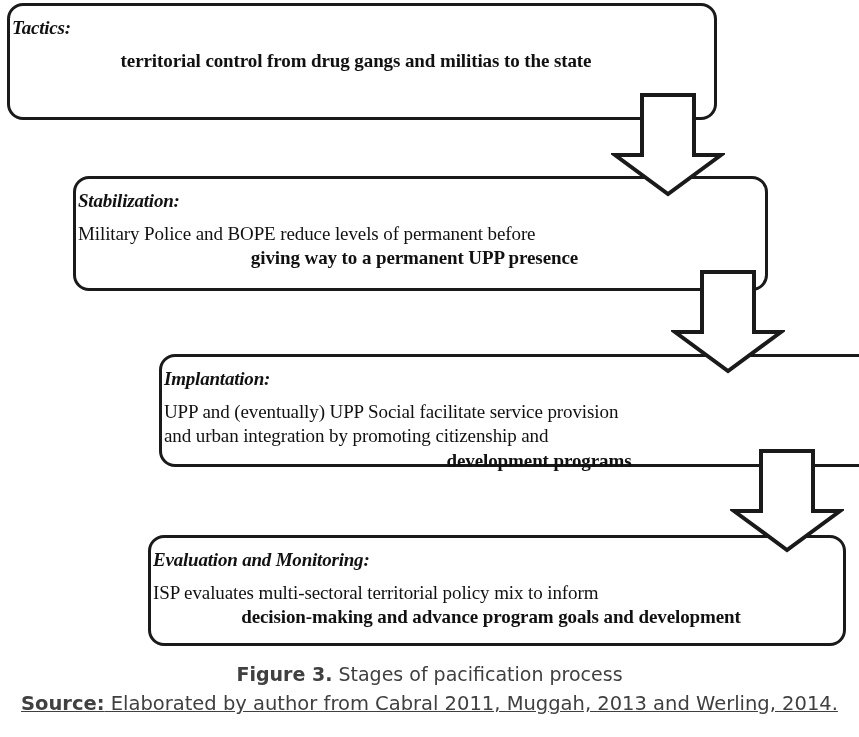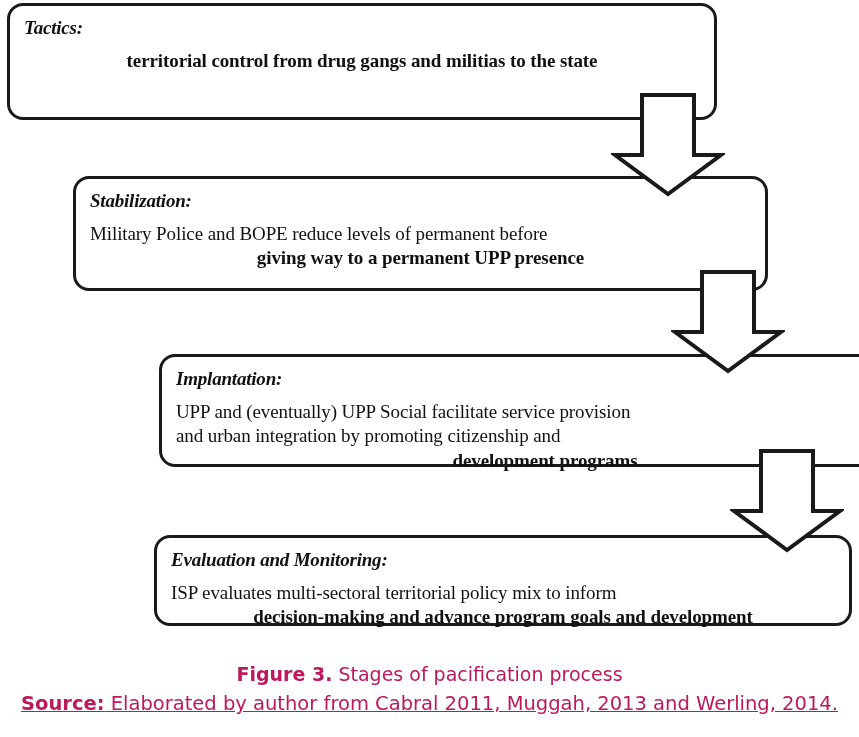--- a/index.html
+++ b/index.html
@@ -29,21 +29,21 @@
     position: absolute;
     box-sizing: border-box;
     background: #ffffff;
     border: 3px solid #1a1a1a;
     border-radius: 16px;
     z-index: 3;
   }
   .stage-box .inner {
     position: absolute;
     left: 0; right: 0; top: 0;
-    padding: 10px 14px 8px 14px;
+    padding: 10px 14px 8px 2px;
   }
 
   .stage-title {
     font-style: italic;
     font-weight: bold;
     font-size: 19px;
     line-height: 1.25;
     letter-spacing: -0.2px;
     margin: 0 0 9px 0;
     white-space: nowrap;
@@ -58,42 +58,42 @@
   }
   .stage-body .lastline {
     text-align: center;
     font-weight: bold;
   }
 
   
   #box-1 { left: 7px;   top: 3px;   width: 710px; height: 117px; }
   #box-2 { left: 73px;  top: 176px; width: 695px; height: 115px; }
   #box-3 { left: 159px; top: 354px; width: 772px; height: 113px; }
-  #box-4 { left: 154px; top: 535px; width: 698px; height: 91px; }
+  #box-4 { left: 148px; top: 535px; width: 698px; height: 111px; }
 
   
   .arrow {
     position: absolute;
     z-index: 5;
   }
   .arrow svg { display: block; }
 
   
   #caption {
     position: absolute;
     left: 0;
     top: 660px;
     width: 859px;
     text-align: center;
     font-family: "DejaVu Sans", "Liberation Sans", sans-serif;
   }
   .caption-line {
     font-size: 19px;
     line-height: 1.55;
-    color: #be185d;
+    color: #404040;
     white-space: nowrap;
   }
   .caption-line .lead {
     font-weight: bold;
   }
   #caption-source {
     font-size: 19.5px;
     text-decoration: underline;
   }
 </style>

